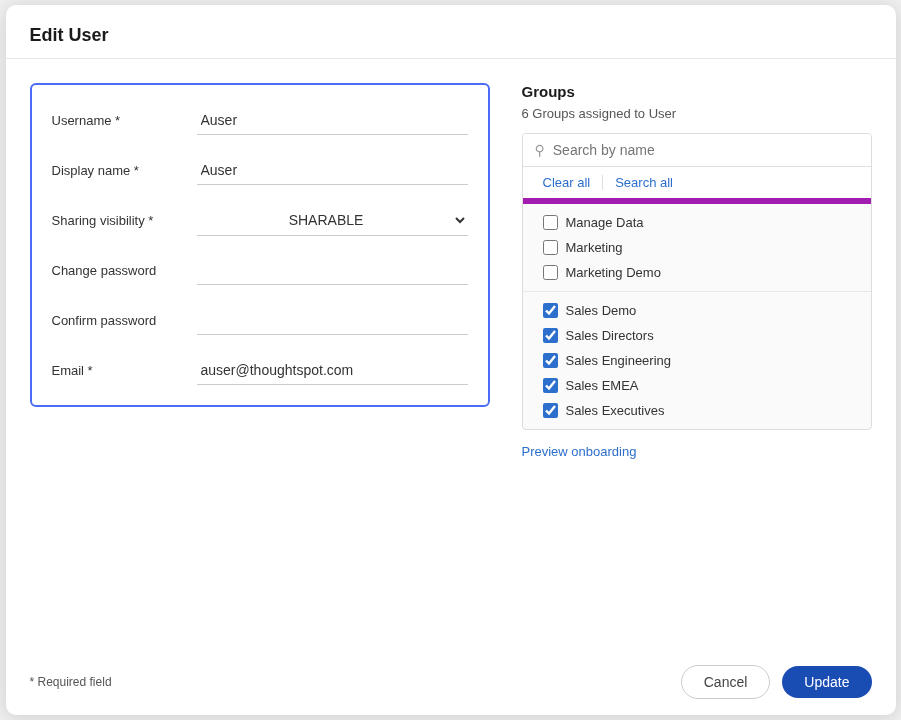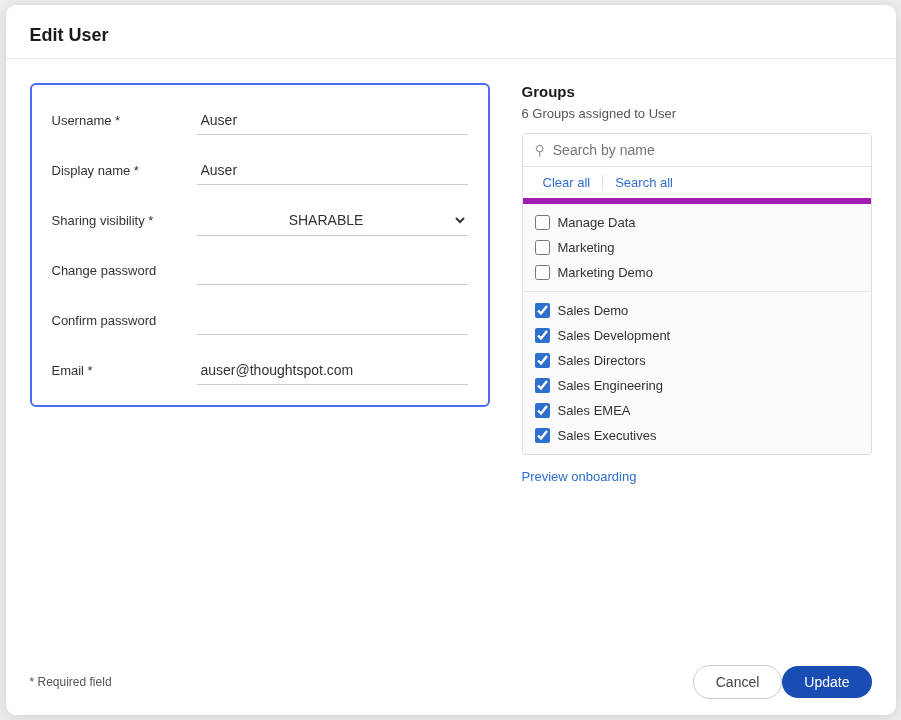--- a/index.html
+++ b/index.html
@@ -151,21 +151,21 @@
     }
     .group-section {
       padding: 6px 0;
     }
     .group-section + .group-section {
       border-top: 1px solid #e8e8e8;
     }
     .group-item {
       display: flex;
       align-items: flex-end;
-      padding: 5px 12px;
+      padding: 5px 20px;
       font-size: 13px;
       color: #333;
       gap: 8px;
     }
     .group-item input[type="checkbox"] {
       width: 15px;
       height: 15px;
       accent-color: #2d6fcc;
       cursor: pointer;
     }
@@ -177,20 +177,21 @@
       cursor: pointer;
       text-decoration: none;
     }
     
     .dialog-footer {
       display: flex;
       justify-content: flex-end;
       align-items: center;
       padding: 16px 24px;
       margin-top: auto;
+      gap: 12px;
     }
     .required-note {
       flex: 1;
       font-size: 12px;
       color: #555;
     }
     .btn-cancel {
       background: #fff;
       border: 1px solid #ccc;
       border-radius: 20px;
@@ -290,24 +291,20 @@
             <div class="group-item">
               <input type="checkbox" style="">
               <span>Marketing Demo</span>
             </div>
           </div>
 
           <div class="group-section">
             <div class="group-item">
               <input type="checkbox" checked="" style="">
               <span>Sales Demo</span>
-            </div>
-            <div class="group-item">
-              <input type="checkbox" checked="" style="">
-              <span>Sales Development</span>
             </div>
             <div class="group-item">
               <input type="checkbox" checked="" style="">
               <span>Sales Directors</span>
             </div>
             <div class="group-item">
               <input type="checkbox" checked="" style="">
               <span>Sales Engineering</span>
             </div>
             <div class="group-item">

